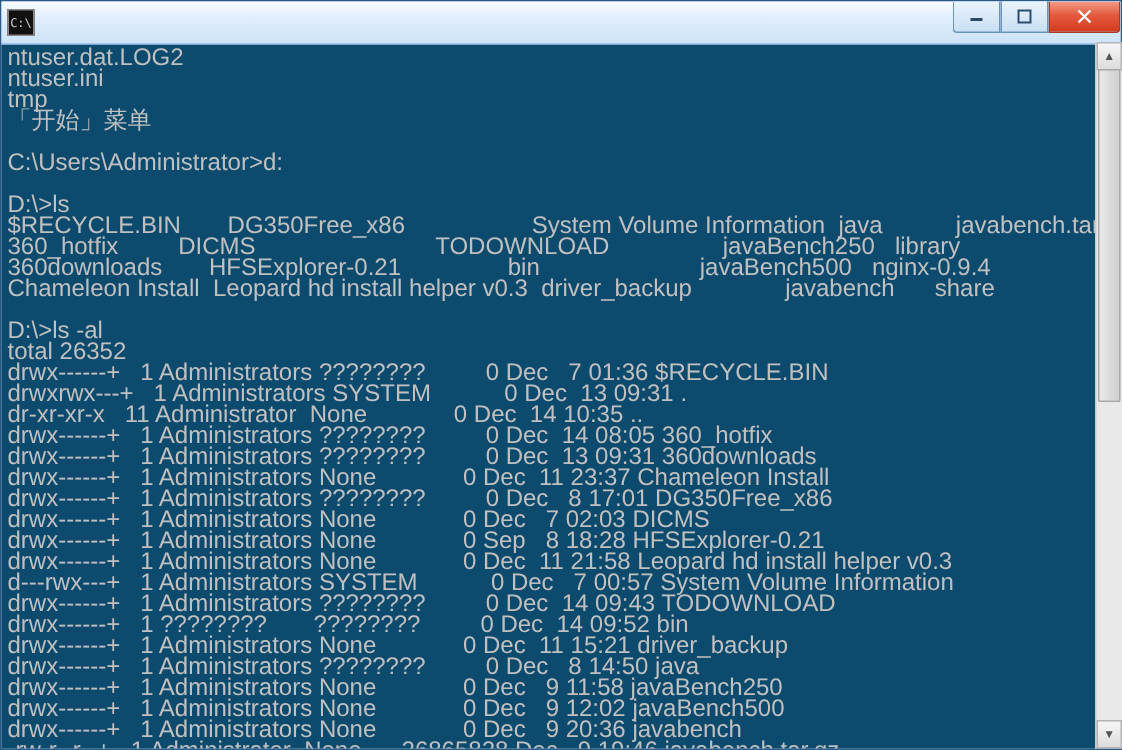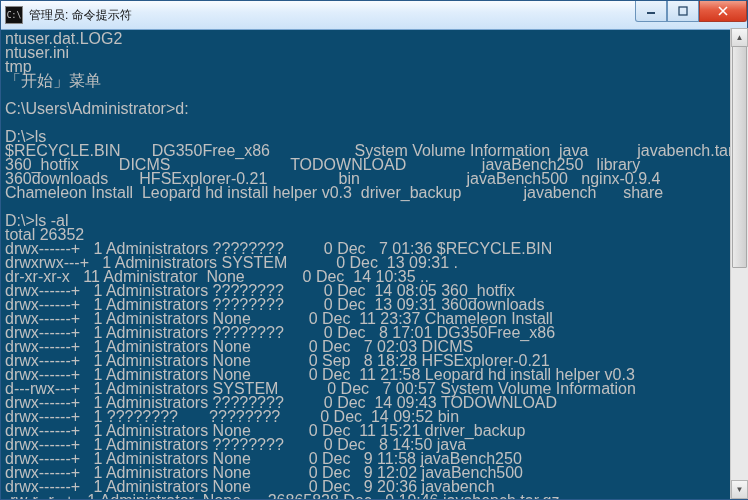--- a/index.html
+++ b/index.html
@@ -17,21 +17,20 @@
   .sbtn{height:17px;background:linear-gradient(#f6f6f6,#dcdcdc);border:1px solid #b4b4b4;display:flex;align-items:center;justify-content:center;font-size:8px;color:#555}
   .thumb{position:absolute;left:1px;right:1px;top:18px;height:220px;background:linear-gradient(to right,#eaeaea,#cfcfcf);border:1px solid #a8a8a8;border-radius:1px}
   .sdn{position:absolute;bottom:0;left:0;right:0}
 </style>
 </head>
 <body>
 
 <div class="window">
   <div class="titlebar">
     <div class="ico">C:\</div>
-    <div class="ttl">管理员: 命令提示符</div>
     <div class="winbtns">
       <div class="winbtn min">
           <svg width="10" height="10">
             <rect x="1" y="6" width="8" height="2" fill="#2a4a6a"></rect>
           </svg>
         </div>
       <div class="winbtn">
           <svg width="10" height="10">
             <rect x="1" y="1" width="8" height="8" fill="none" stroke="#2a4a6a" stroke-width="1.3"></rect>
           </svg>

